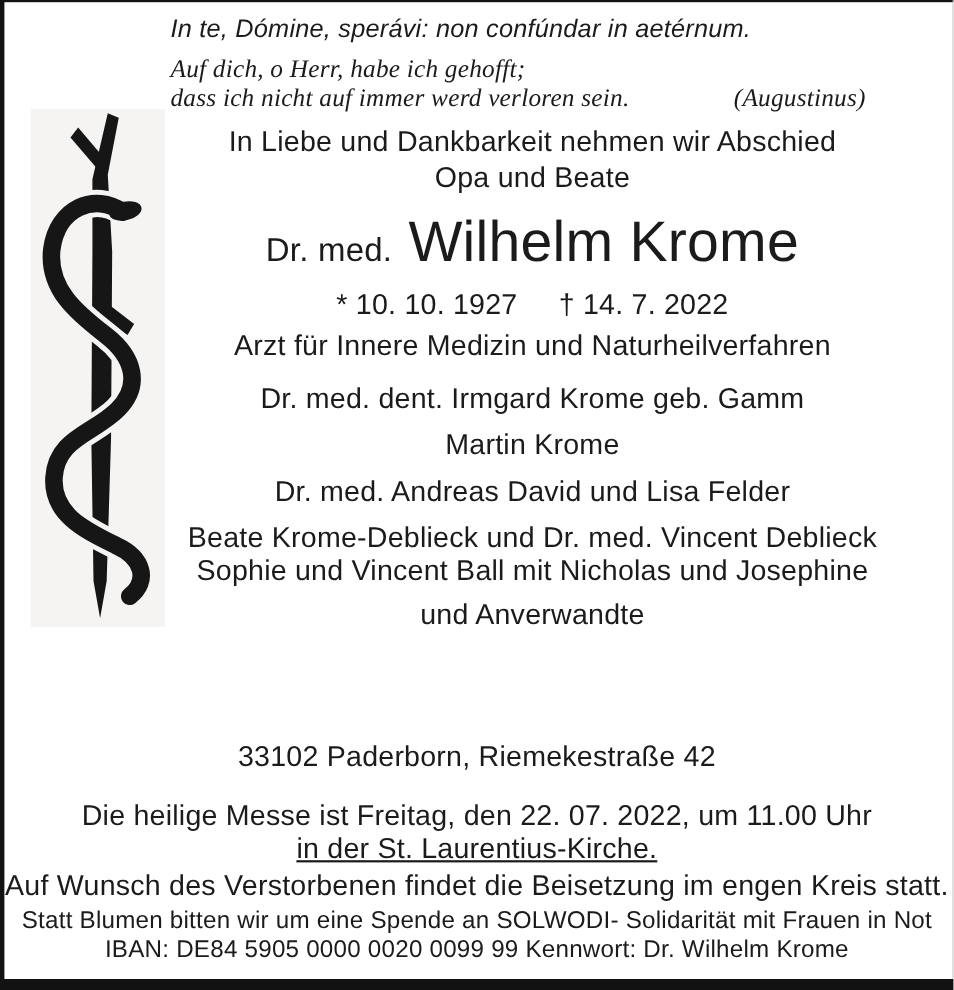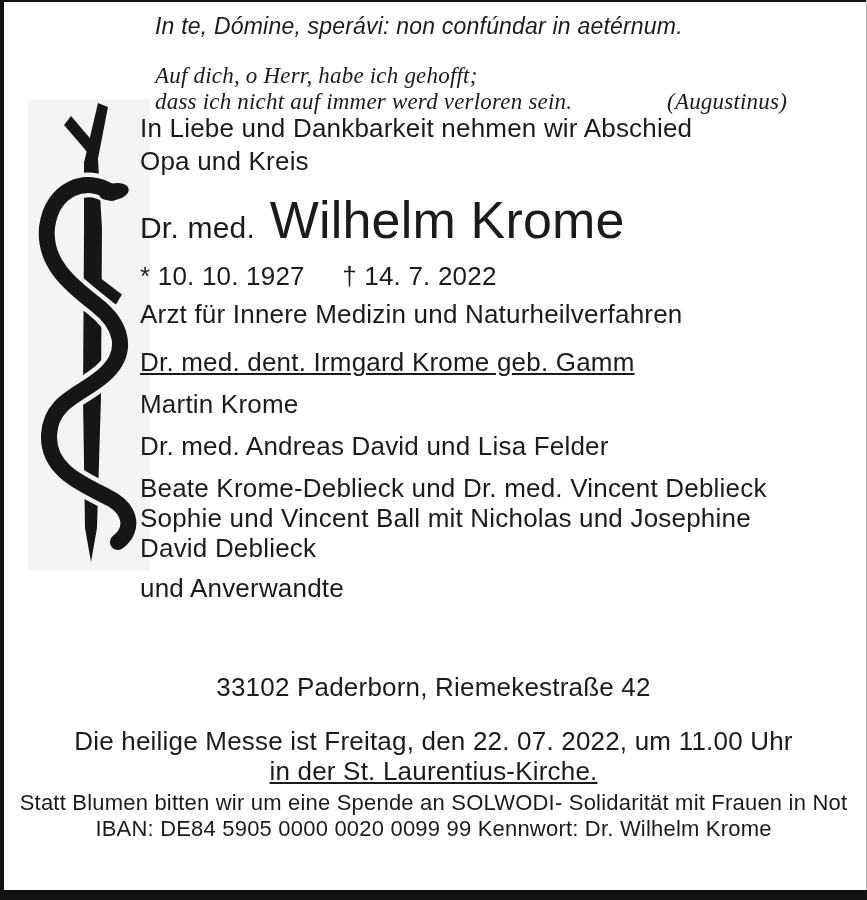--- a/index.html
+++ b/index.html
@@ -17,44 +17,45 @@
   .frame-left{position:absolute;left:0;top:0;width:4px;height:100%;background:#121212;}
   .frame-top{position:absolute;left:0;top:0;width:100%;height:2px;background:#121212;}
   .frame-right{position:absolute;right:0;top:0;width:1px;height:100%;background:#b5b5b5;}
   .frame-bottom{position:absolute;left:0;bottom:0;width:100%;height:10px;background:#121212;}
 
   
   .quote{
     position:absolute;left:155px;top:13px;width:632px;
     font-style:italic;font-size:23px;line-height:26px;
   }
-  .quote-latin{margin:0 0 24px 0;font-style:italic;}
+  .quote-latin{margin:0 0 11px 0;font-style:italic;}
   .quote-german{margin:0;font-family:Liberation Serif, serif;}
   .quote-lastrow{display:flex;justify-content:space-between;align-items:baseline;}
 
   
   .symbol{
     position:absolute;left:28px;top:99px;width:122px;height:471px;
     background:#f5f4f2;
   }
   .symbol svg{display:block;width:100%;height:100%;}
 
   
   .main-col{
-    position:absolute;left:140px;top:112px;width:716px;
+    position:absolute;left:126px;top:112px;width:716px;
+    text-align:center;
   }
   .intro-line{font-size:26px;line-height:33px;}
   .name-row{margin-top:14px;line-height:56px;white-space:nowrap;}
   .deceased-title{font-size:30px;}
   .deceased-name{font-size:52px;margin-left:10px;}
   .dates{font-size:26px;line-height:30px;margin-top:0;}
   .death-date{margin-left:30px;}
   .profession{font-size:26px;line-height:30px;margin-top:8px;}
   .mourner{font-size:26px;line-height:30px;}
-  .gap-lg{margin-top:18px;text-decoration:underline;}
+  .gap-lg{margin-top:18px;}
   .gap-md{margin-top:12px;}
   .gap-none{margin-top:0;}
   .closing{font-size:26px;line-height:30px;margin-top:10px;}
 
   
   .lower-col{
     position:absolute;left:4px;top:668px;width:859px;
     text-align:center;
   }
   .address{font-size:26px;line-height:30px;margin-top:4px;}
@@ -92,45 +93,45 @@
       <path fill="#161616" d="M 67 190 L 82 224 L 73 229 L 61 198 Z"></path>
 
       <path fill="none" stroke="#f5f4f2" stroke-width="25" stroke-linecap="round" d="M 84 94 C 58 76, 24 90, 19 128 C 15 164, 42 186, 68 206 C 94 226, 101 252, 79 274 C 57 296, 23 300, 21 336 C 19 370, 50 384, 78 398 C 102 409, 108 430, 90 444"></path>
       <path fill="none" stroke="#161616" stroke-width="16" stroke-linecap="round" d="M 84 94 C 58 76, 24 90, 19 128 C 15 164, 42 186, 68 206 C 94 226, 101 252, 79 274 C 57 296, 23 300, 21 336 C 19 370, 50 384, 78 398 C 102 409, 108 430, 90 444"></path>
       <ellipse cx="86" cy="93" rx="15" ry="8.5" fill="#161616" transform="rotate(-12 86 93)"></ellipse>
     </svg>
   </div>
 
   <div class="main-col">
     <div class="intro-line">In Liebe und Dankbarkeit nehmen wir Abschied</div>
-    <div class="intro-line">Opa und Kreis</div>
+    <div class="intro-line">Opa und Beate</div>
 
     <div class="name-row">
       <span class="deceased-title">Dr. med.</span>
       <span class="deceased-name">Wilhelm Krome</span>
     </div>
 
     <div class="dates">
       <span>* 10. 10. 1927</span>
       <span class="death-date">† 14. 7. 2022</span>
     </div>
 
     <div class="profession">Arzt für Innere Medizin und Naturheilverfahren</div>
 
     <div class="mourner gap-lg">Dr. med. dent. Irmgard Krome geb. Gamm</div>
     <div class="mourner gap-md">Martin Krome</div>
     <div class="mourner gap-md">Dr. med. Andreas David und Lisa Felder</div>
     <div class="mourner gap-md">Beate Krome-Deblieck und Dr. med. Vincent Deblieck</div>
     <div class="mourner gap-none">Sophie und Vincent Ball mit Nicholas und Josephine</div>
-    <div class="mourner gap-none">David Deblieck</div>
 
     <div class="closing">und Anverwandte</div>
   </div>
 
   <div class="lower-col">
     <div class="address">33102 Paderborn, Riemekestraße 42</div>
     <div class="service-line1">Die heilige Messe ist Freitag, den 22. 07. 2022, um 11.00 Uhr</div>
     <div class="service-line2">in der St. Laurentius-Kirche.</div>
+    <div class="burial-note">Auf Wunsch des Verstorbenen findet die Beisetzung im engen Kreis statt.</div>
     <div class="donation-line1">Statt Blumen bitten wir um eine Spende an SOLWODI- Solidarität mit Frauen in Not</div>
     <div class="donation-line2">IBAN: DE84 5905 0000 0020 0099 99 Kennwort: Dr. Wilhelm Krome</div>
   </div>
 
 </div>
 
 </body></html>

